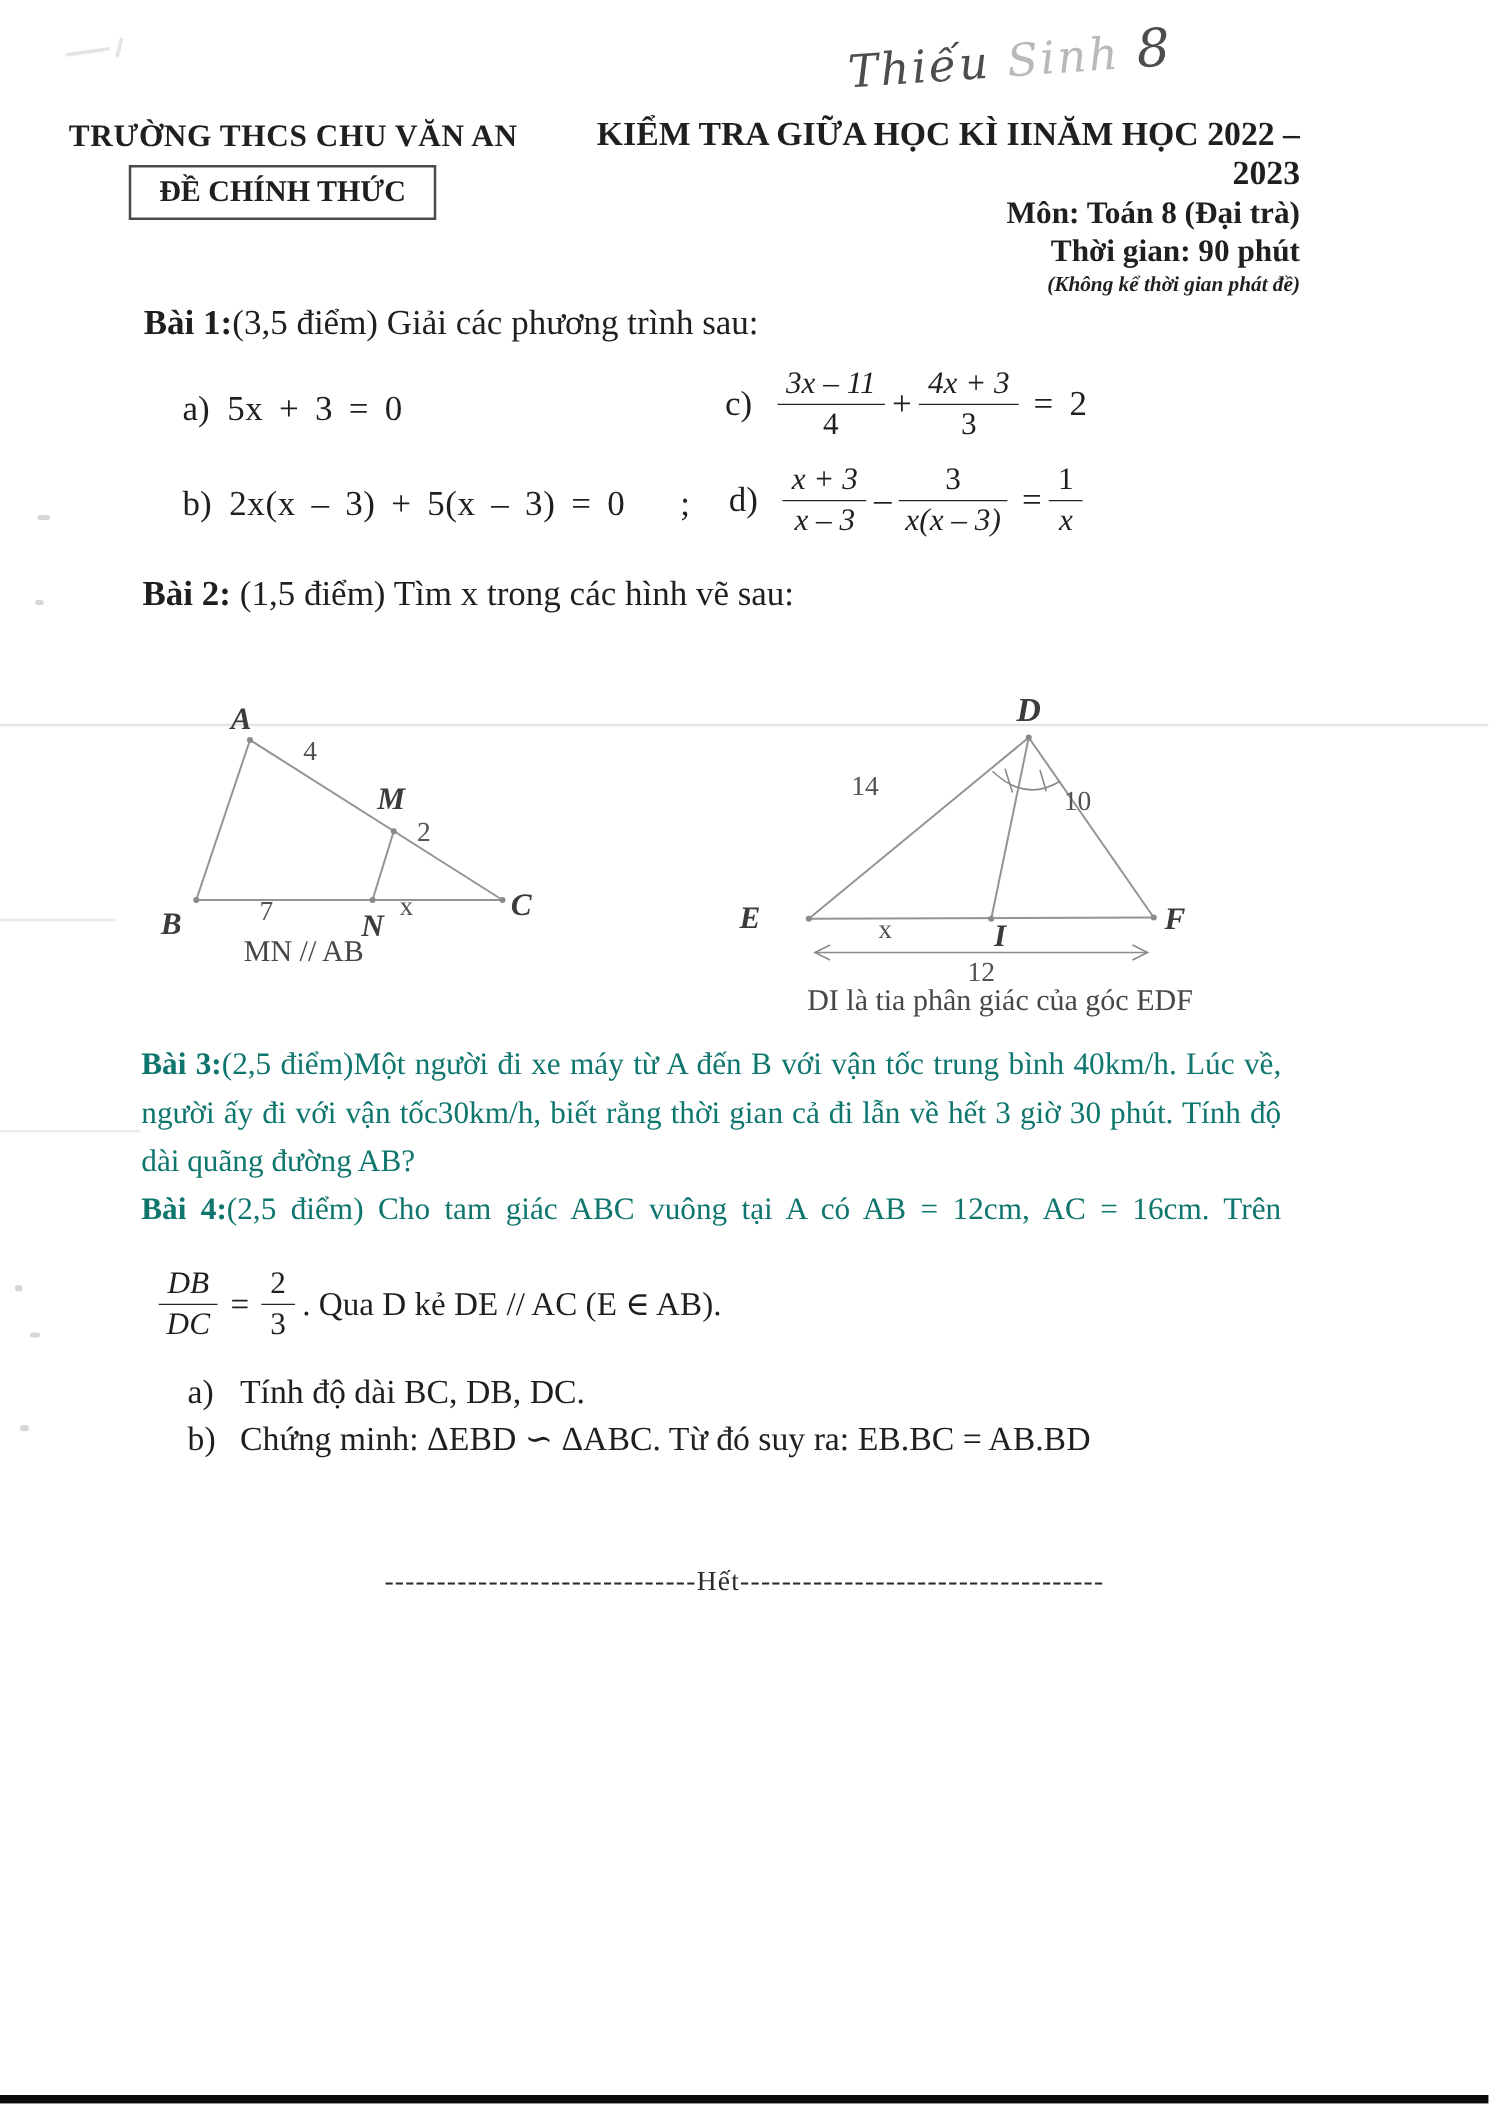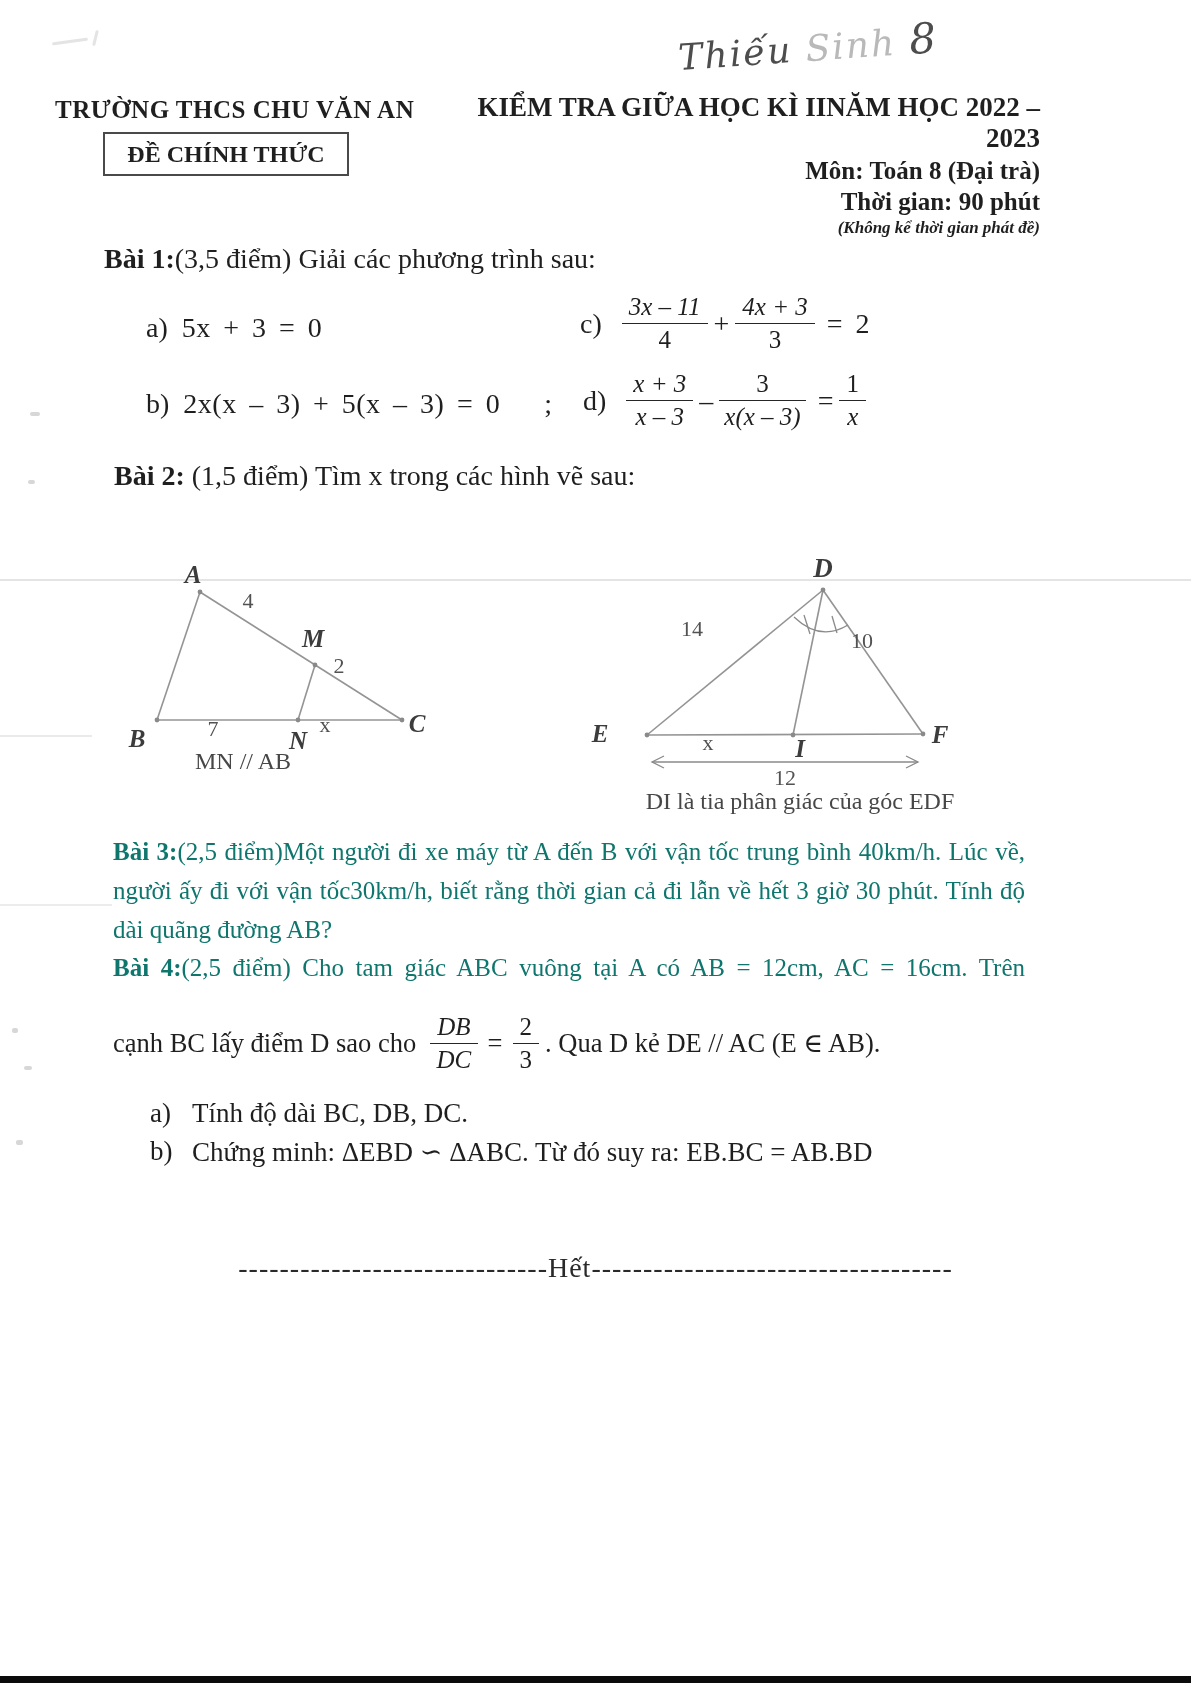--- a/index.html
+++ b/index.html
@@ -46,21 +46,21 @@
 
   .para {
     position:absolute; font-size:25px; line-height:39px;
     text-align:justify; color:#0f766e;
   }
   .oneline { text-align:justify; text-align-last:justify; }
   .fracline { display:flex; align-items:center; font-size:26.5px; }
   .listrow { display:flex; font-size:27px; }
   .listrow .lbl { width:42px; }
 
-  .het { width:100%; text-align:center; font-size:28px; letter-spacing:1px; color:#2a2a2a; }
+  .het { width:100%; text-align:center; font-size:22px; letter-spacing:1px; color:#2a2a2a; }
 
   
   .fig text { font-family:"Liberation Serif","DejaVu Serif",serif; }
   .fig .vtx { font-style:italic; font-weight:bold; font-size:25px; fill:#3c3c3c; }
   .fig .meas { font-size:22px; fill:#525252; }
   .fig .cap { font-size:24px; fill:#474747; }
   .fig line, .fig path { stroke:#949494; stroke-width:1.6; fill:none; }
   .fig .thin { stroke:#8a8a8a; stroke-width:1.3; }
   .fig circle { fill:#8a8a8a; stroke:none; }
   .figcap { font-size:24px; color:#474747; }
@@ -98,21 +98,21 @@
   </div>
   <div class="abs school" style="left:55px; top:96px;">TRƯỜNG THCS CHU VĂN AN</div>
 
   <div class="abs hdr-right" style="left:455px; top:92px; white-space:normal;">
     <div class="title">KIỂM TRA GIỮA HỌC KÌ IINĂM HỌC 2022 – 2023</div>
     <div class="line">Môn: Toán 8 (Đại trà)</div>
     <div class="line">Thời gian: 90 phút</div>
     <div class="note">(Không kể thời gian phát đề)</div>
   </div>
 
-  <div class="abs heading" style="left:104px; top:243px;">
+  <div class="abs heading" style="left:115px; top:243px;">
     <span class="b">Bài 1:</span><span>(3,5 điểm) Giải các phương trình sau:</span>
   </div>
 
   <div class="abs eqrow" style="left:146px; top:312px;">
     <span class="lbl">a)</span>
     <span class="eq">5x + 3 = 0</span>
   </div>
 
   <div class="abs eqrow" style="left:580px; top:293px;">
     <span class="lbl">c)</span>
@@ -208,21 +208,20 @@
 
   <div class="para" style="left:113px; top:832px; width:912px;">
     <span class="b">Bài 3:</span><span>(2,5 điểm)Một người đi xe máy từ A đến B với vận tốc trung bình 40km/h. Lúc về, người ấy đi với vận tốc30km/h, biết rằng thời gian cả đi lẫn về hết 3 giờ 30 phút. Tính độ dài quãng đường AB?</span>
   </div>
 
   <div class="para oneline" style="left:113px; top:948px; width:912px;">
     <span class="b">Bài 4:</span><span>(2,5 điểm) Cho tam giác ABC vuông tại A có AB = 12cm, AC = 16cm. Trên</span>
   </div>
 
   <div class="abs fracline" style="left:113px; top:1003px; height:80px;">
-    <span>cạnh BC lấy điểm D sao cho</span>
     <span class="fraction" style="margin:0 10px 0 14px;">
       <span class="num it">DB</span>
       <span class="den it">DC</span>
     </span>
     <span>=</span>
     <span class="fraction" style="margin:0 6px 0 10px;">
       <span class="num">2</span>
       <span class="den">3</span>
     </span>
     <span>. Qua D kẻ DE // AC (E ∈ AB).</span>

